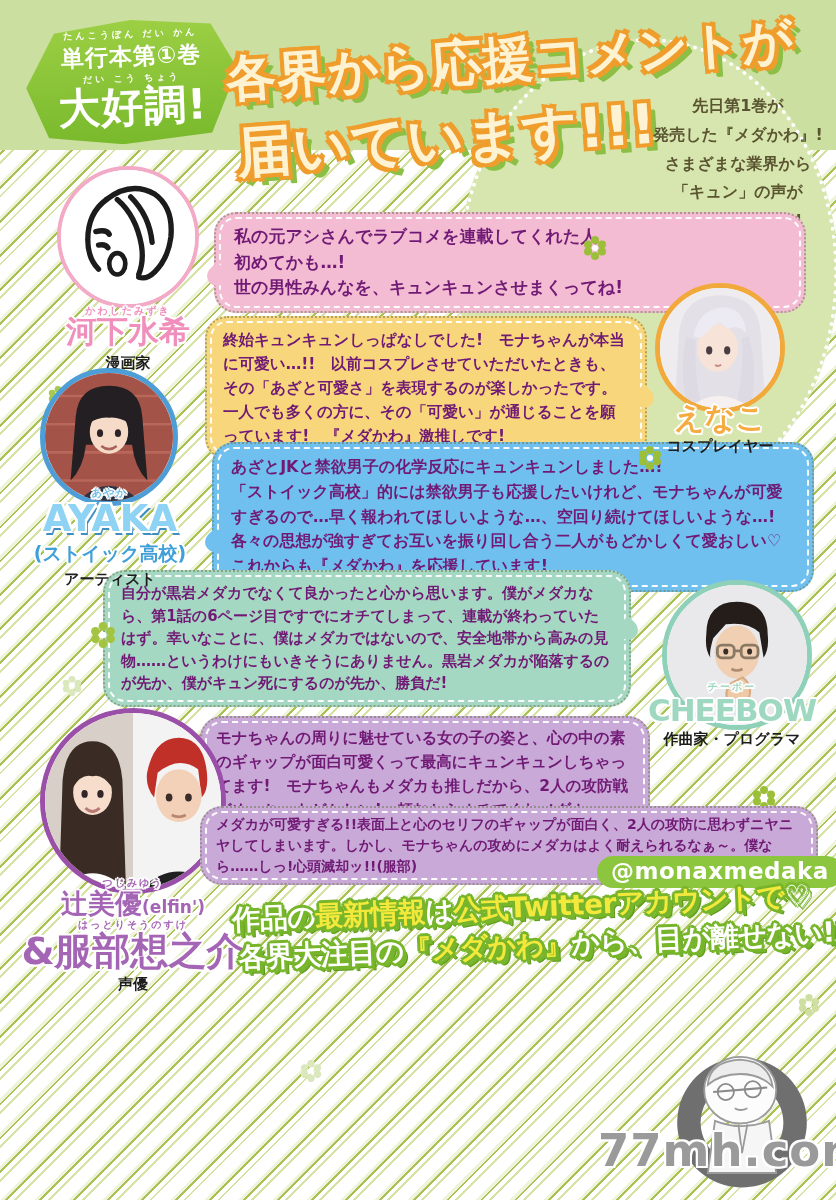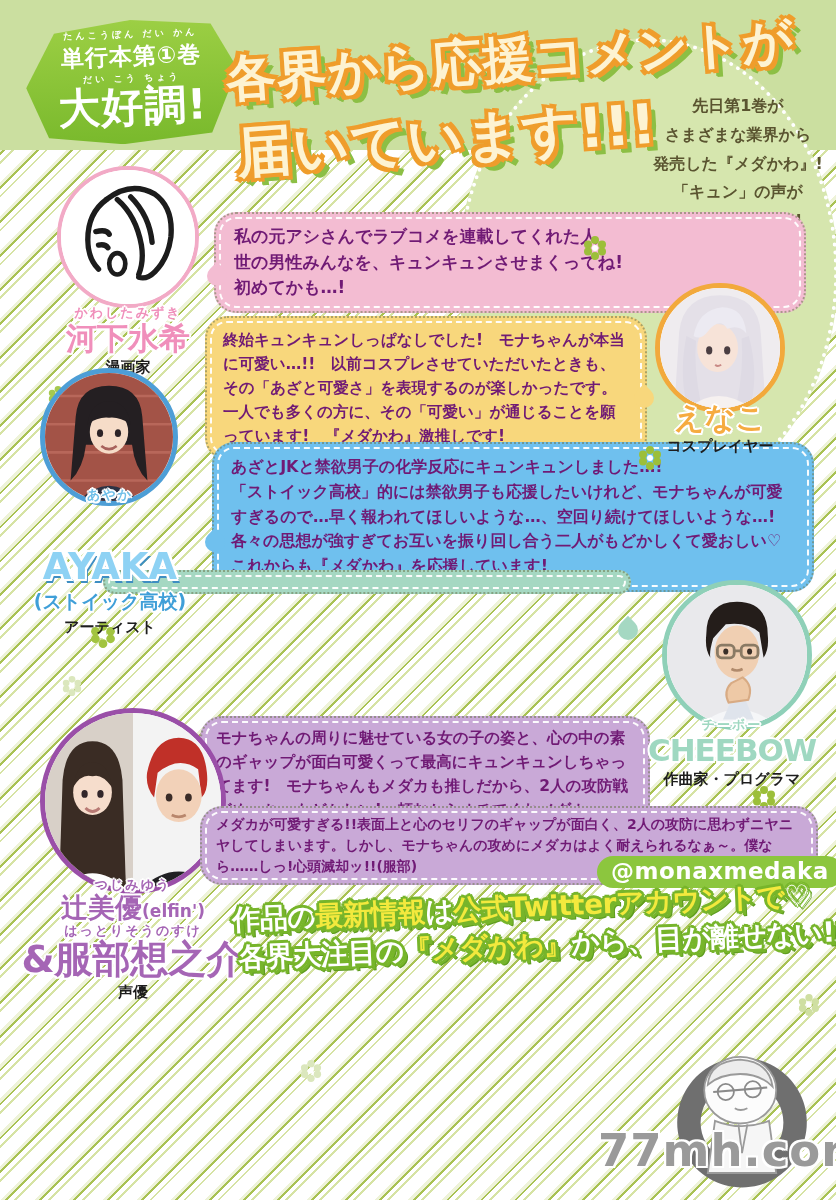--- a/index.html
+++ b/index.html
@@ -67,35 +67,35 @@
 
   
   .pframe { position:absolute; border-radius:50%; overflow:hidden; background:#fff; z-index:2; }
   .pframe svg { display:block; width:100%; height:100%; }
   .pf-kawashita { left:57px;  top:166px; width:142px; height:142px; border:4px solid #f2aac6; }
   .pf-enako     { left:655px; top:283px; width:130px; height:130px; border:5px solid #f2a93c; }
   .pf-ayaka     { left:40px;  top:368px; width:138px; height:138px; border:5px solid #4d9ed6; }
   .pf-cheebow   { left:662px; top:580px; width:150px; height:150px; border:5px solid #8fd0b8; }
   .pf-tsuji     { left:40px;  top:708px; width:186px; height:186px; border:5px solid #9a4fa8; }
   .namebox { position:absolute; text-align:center; z-index:2; }
-  .nb-ruby { font-size:13px; font-weight:bold; letter-spacing:2px; }
+  .nb-ruby { font-size:10px; font-weight:bold; letter-spacing:2px; }
   .nb-name { font-weight:900; line-height:1.05; }
   .nb-role { font-size:15px; font-weight:700; color:#1d1d1d; margin-top:3px; }
   .ow { text-shadow: 2px 0 0 #fff,-2px 0 0 #fff,0 2px 0 #fff,0 -2px 0 #fff,
         1.5px 1.5px 0 #fff,-1.5px 1.5px 0 #fff,1.5px -1.5px 0 #fff,-1.5px -1.5px 0 #fff; }
   .nbx-kawashita { left:16px; top:304px; width:224px; color:#f08fbb; }
-  .nbx-kawashita .nb-name { font-size:31px; }
+  .nbx-kawashita .nb-name { font-size:31px;font-family:Liberation Mono, monospace; }
   .nbx-enako { left:638px; top:402px; width:164px; color:#f6ab40; }
   .nbx-enako .nb-name { font-size:30px; }
   .nbx-ayaka { left:10px; top:486px; width:200px; color:#8ed2f4; }
   .nbx-ayaka .nb-name { font-size:37px;
     text-shadow:2px 0 0 #fff,-2px 0 0 #fff,0 2px 0 #fff,0 -2px 0 #fff,
-      2px 2px 0 #fff,-2px 2px 0 #fff,2px -2px 0 #fff,-2px -2px 0 #fff,3px 4px 0 #3e8ec2;margin-top:44px; }
+      2px 2px 0 #fff,-2px 2px 0 #fff,2px -2px 0 #fff,-2px -2px 0 #fff,3px 4px 0 #3e8ec2; }
   .nbx-ayaka .nb-unit { font-size:19px; font-weight:900; color:#3f9fd8; margin-top:2px; }
-  .nbx-cheebow { left:628px; top:716px; width:208px; color:#9fd8c1; }
+  .nbx-cheebow { left:628px; top:680px; width:208px; color:#9fd8c1; }
   .nbx-cheebow .nb-name { font-size:31px; letter-spacing:-1px;text-align:center; }
   .nbx-tsuji { left:8px; top:876px; width:250px; color:#a565b5; }
   .nbx-tsuji .nb-name  { font-size:27px; }
   .nbx-tsuji .nb-name2 { font-size:38px; font-weight:900; line-height:1.05; }
   .nb-suffix { font-size:17px; }
 
   
   .tw-badge { left:597px; top:856px; background:#8cc63e; color:#fff; border-radius:17px;
     padding:2px 14px 4px; font-weight:900; font-size:23px; z-index:4; letter-spacing:0.5px; }
   .footer-line { position:absolute; width:620px; transform:rotate(-2.5deg);
@@ -132,22 +132,22 @@
     <div class="l2">大好調!</div>
   </div>
 
   <div class="abs title">
     <div class="title-line t1">各界から応援コメントが</div>
     <div class="title-line t2">届いています!!!</div>
   </div>
 
   <div class="abs intro">
     <div>先日第1巻が</div>
+    <div>発売した『メダかわ』!</div>
     <div>さまざまな業界から</div>
-    <div>発売した『メダかわ』!</div>
     <div>「キュン」の声が</div>
     <div>続出しています!!</div>
   </div>
 
   <svg class="flower" style="left:583px;top:236px;" width="24" height="24" viewBox="0 0 24 24">
       <g fill="#9cbf3a">
         <circle cx="12" cy="4" r="4"></circle>
         <circle cx="19" cy="8.5" r="4"></circle>
         <circle cx="19" cy="15.5" r="4"></circle>
         <circle cx="12" cy="20" r="4"></circle>
@@ -230,22 +230,22 @@
         <circle cx="12" cy="20" r="4"></circle>
         <circle cx="5" cy="15.5" r="4"></circle>
         <circle cx="5" cy="8.5" r="4"></circle>
       </g>
       <circle cx="12" cy="12" r="3" fill="#fff"></circle>
     </svg>
 
   <div class="bubble bub-pink">
     <div class="tail tail-pink"></div>
     <div>私の元アシさんでラブコメを連載してくれた人</div>
+    <div>初めてかも…!</div>
     <div>世の男性みんなを、キュンキュンさせまくってね!</div>
-    <div>初めてかも…!</div>
   </div>
   <div class="pframe pf-kawashita">
     <svg viewBox="0 0 100 100">
       <rect width="100" height="100" fill="#ffffff"></rect>
       <g fill="none" stroke="#1c1c1c" stroke-width="4" stroke-linecap="round">
         <path d="M34 22 Q52 8 70 18 Q84 28 82 50 Q80 66 70 76 Q64 82 58 80"></path>
         <path d="M34 22 Q20 32 20 52 Q20 66 28 74"></path>
         <path d="M42 22 Q56 34 60 56 Q62 68 58 78"></path>
         <path d="M52 20 Q66 34 68 54"></path>
         <path d="M26 46 Q34 44 36 48"></path>
@@ -308,20 +308,21 @@
   </div>
   <div class="namebox nbx-ayaka">
     <div class="nb-ruby ow" style="color:#6fbfe8;">あやか</div>
     <div class="nb-name">AYAKA</div>
     <div class="nb-unit ow">(ストイック高校)</div>
     <div class="nb-role">アーティスト</div>
   </div>
 
   <div class="bubble bub-green">
     <div class="tail tail-green"></div>
+    <div>自分が黒岩メダカでなくて良かったと心から思います。僕がメダカなら、第1話の6ページ目ですでにオチてしまって、連載が終わっていたはず。幸いなことに、僕はメダカではないので、安全地帯から高みの見物……というわけにもいきそうにありません。黒岩メダカが陥落するのが先か、僕がキュン死にするのが先か、勝負だ!</div>
   </div>
   <div class="pframe pf-cheebow">
     <svg viewBox="0 0 100 100">
       <rect width="100" height="100" fill="#e9e9ec"></rect>
       <path d="M28 36 Q28 12 50 12 Q72 12 72 36 Q73 46 69 52 L66 34 Q58 26 42 28 L33 38 Q30 48 31 52 Q27 46 28 36 Z" fill="#241d1a"></path>
       <ellipse cx="50" cy="48" rx="16" ry="19" fill="#f0cfb2"></ellipse>
       <g fill="none" stroke="#8a7a64" stroke-width="2">
         <rect x="36" y="43" width="12" height="9" rx="3"></rect>
         <rect x="53" y="43" width="12" height="9" rx="3"></rect>
         <line x1="48" y1="47" x2="53" y2="47"></line>

